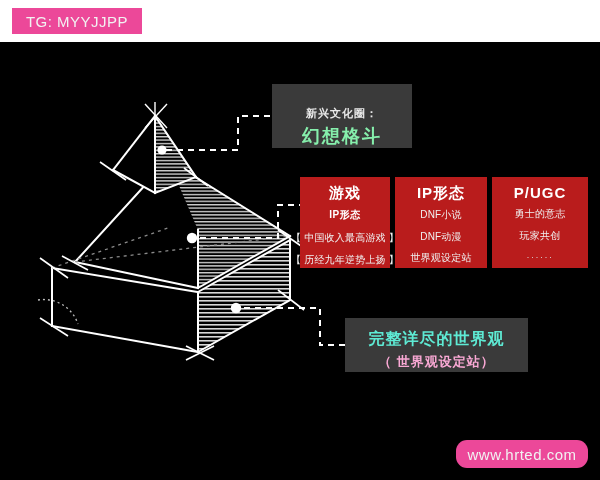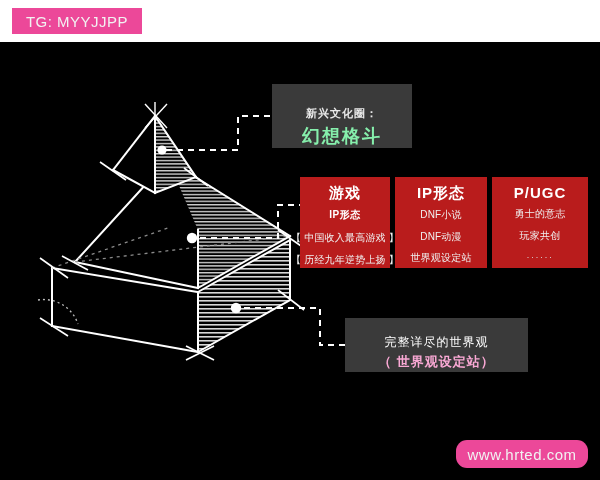--- a/index.html
+++ b/index.html
@@ -38,21 +38,21 @@
     box-sizing:border-box;
     display:flex;flex-direction:column;
     align-items:center;justify-content:flex-end;
     text-align:center;
   }
   #box-top{left:272px;top:84px;width:140px;height:64px;}
   #box-top .l1{font-size:11px;font-weight:bold;letter-spacing:1px;margin-bottom:3px;color:#e8e8e8;}
   #box-top .l2{font-size:18px;font-weight:bold;letter-spacing:2px;color:#86efac;}
 
   #box-bottom{left:345px;top:318px;width:183px;height:54px;}
-  #box-bottom .l1{font-size:12px;font-weight:normal;letter-spacing:1px;line-height:1.55;color:#ffffff;}
+  #box-bottom .l1{font-size:16px;font-weight:bold;letter-spacing:1px;line-height:1.55;color:#5eead4;}
   #box-bottom .l2{font-size:13px;font-weight:bold;letter-spacing:1px;line-height:1.55;color:#f9a8d4;}
 
   .card{
     position:absolute;top:177px;height:91px;
     background:#b91c1c;
     color:#ffffff;
     box-sizing:border-box;
     display:flex;flex-direction:column;
     align-items:center;justify-content:space-between;
     padding-top:7px;

